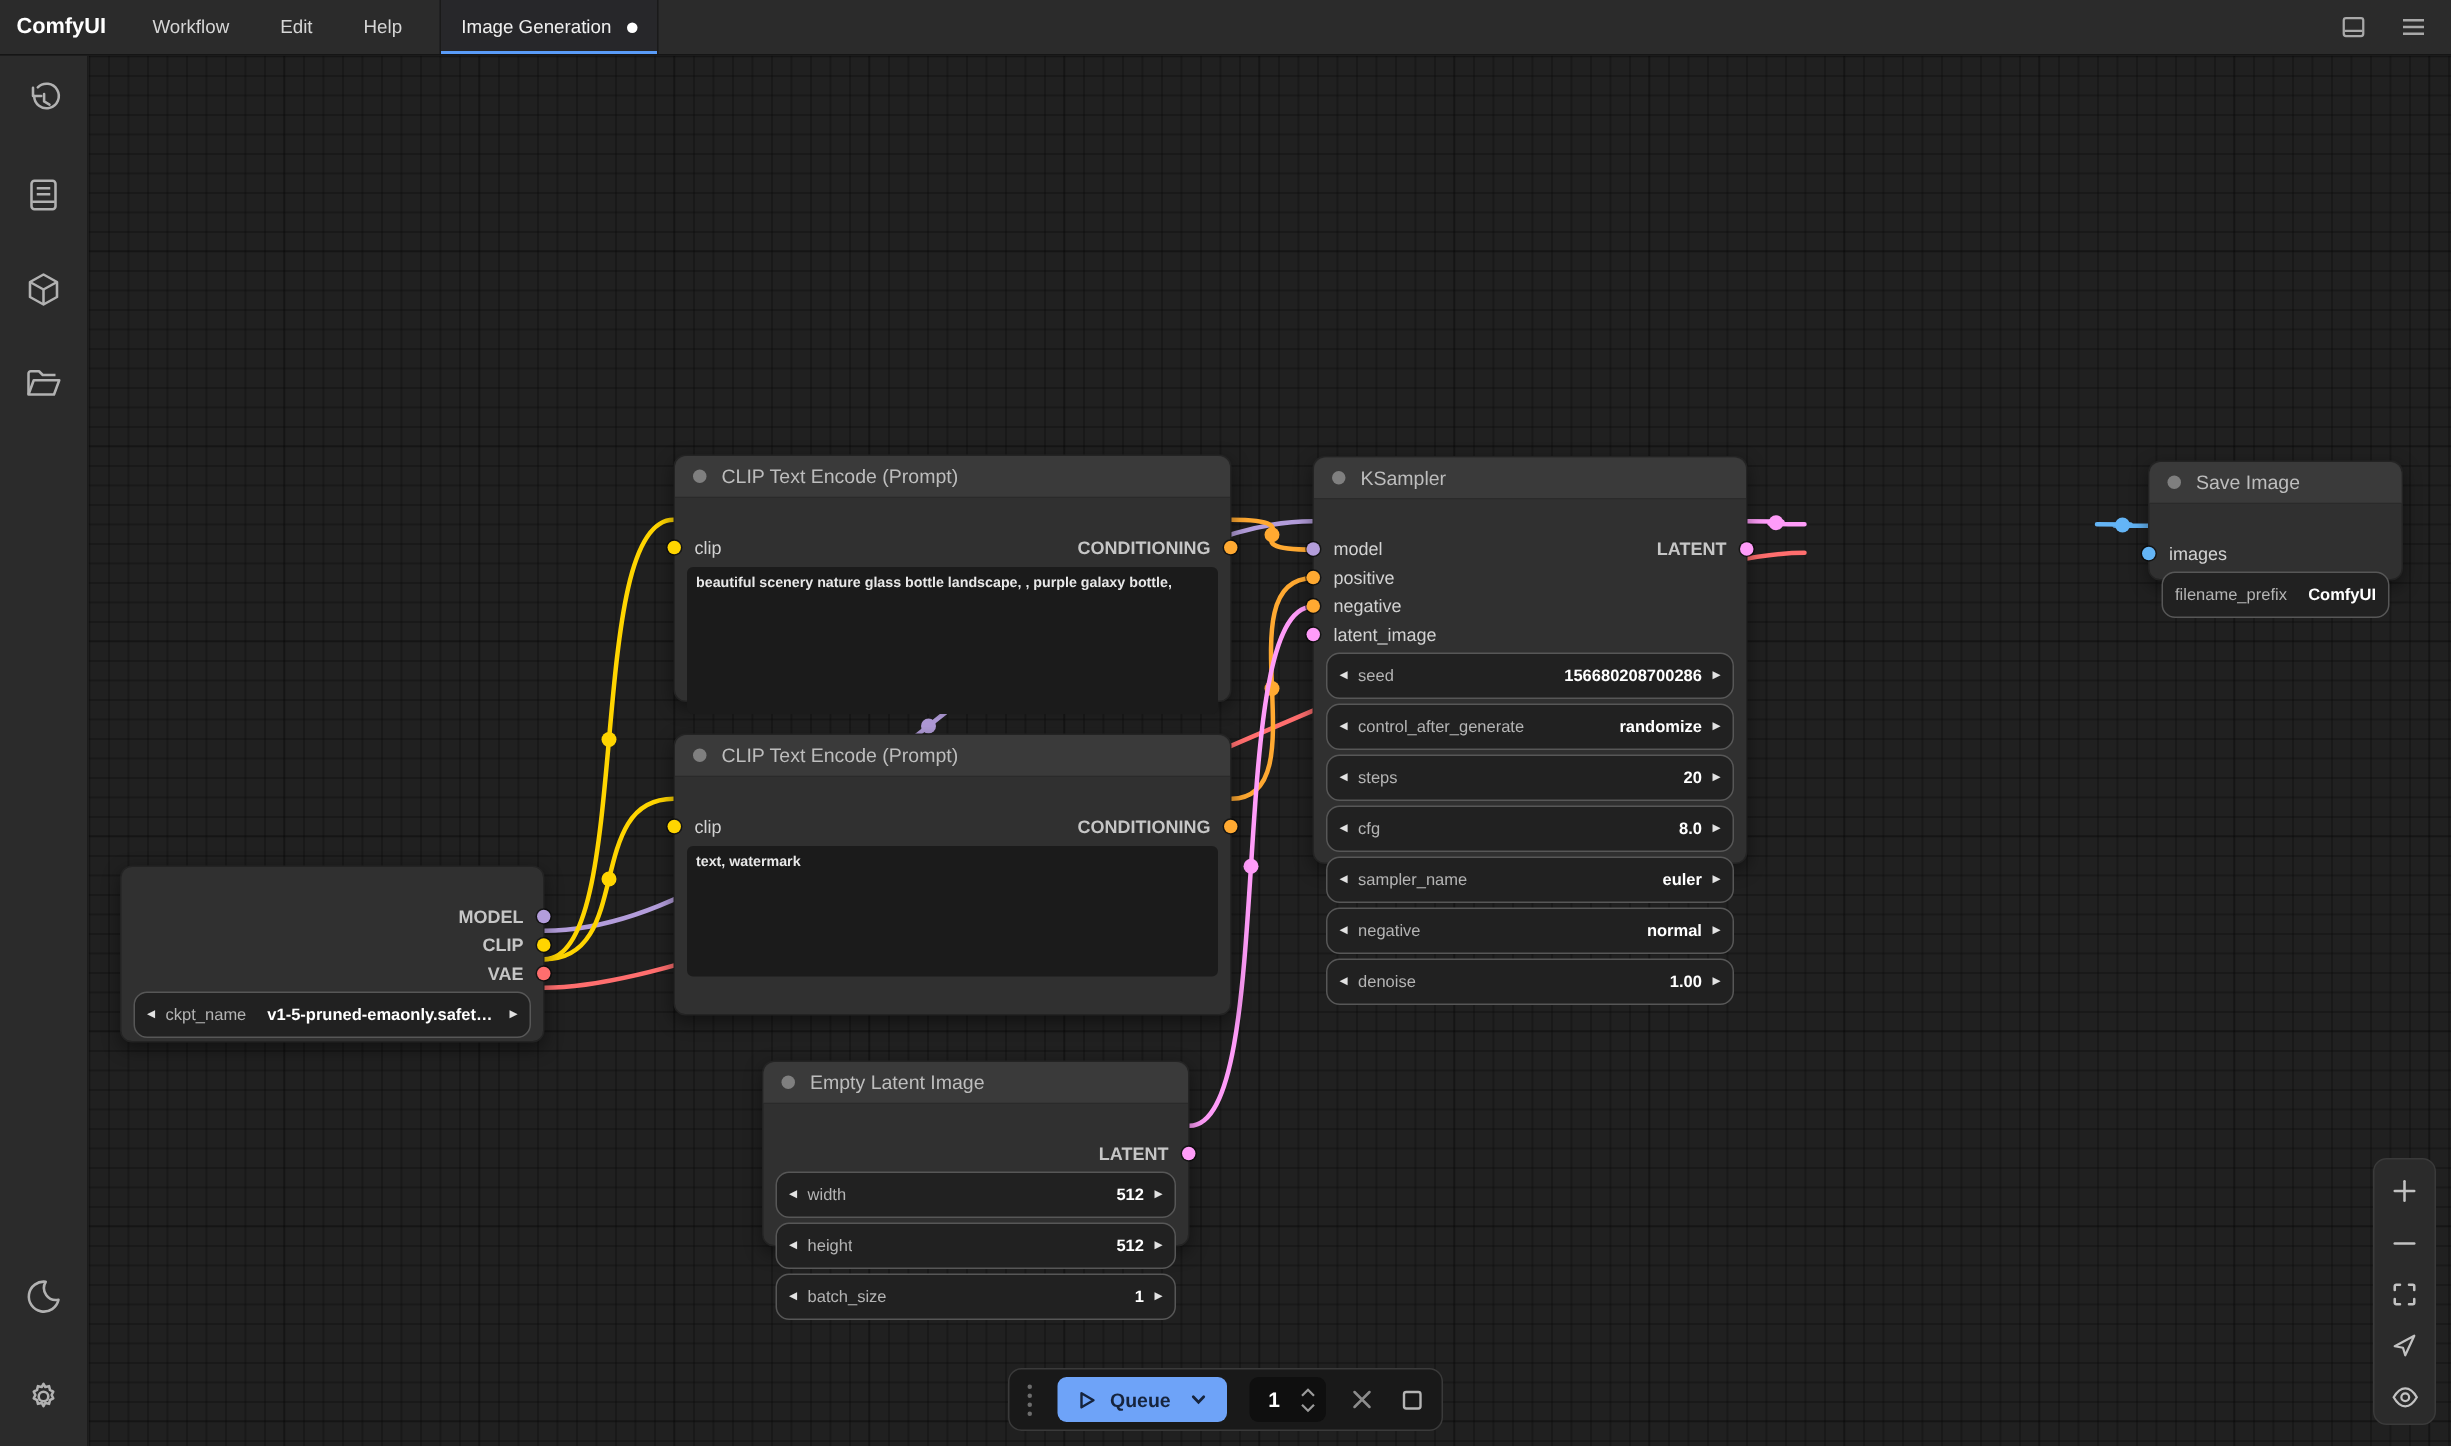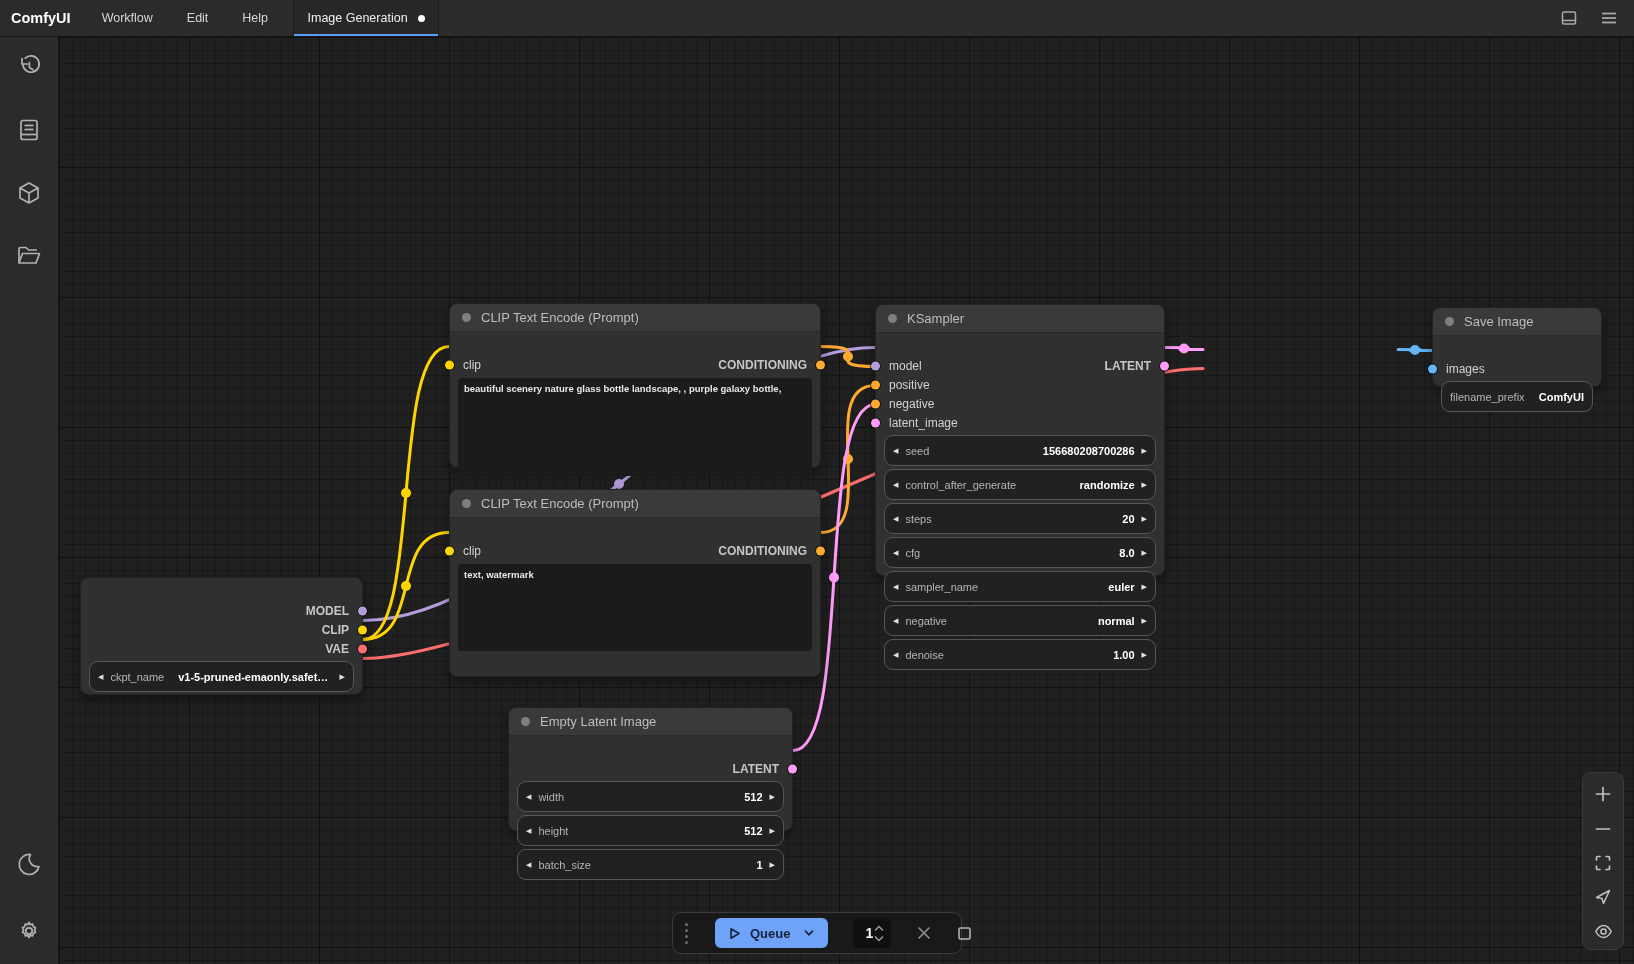--- a/index.html
+++ b/index.html
@@ -58,21 +58,21 @@
     display:flex; align-items:center; padding:0 8px; gap:7px; cursor:pointer; }
   .widget .warrow { color:#e2e2e2; font-size:7px; line-height:1; flex:0 0 auto; }
   .widget .wlabel { color:#b4b4b4; font-size:11px; white-space:nowrap; overflow:hidden; }
   .widget .wspace { flex:1; }
   .widget .wvalue { color:#fff; font-size:11px; font-weight:bold; white-space:nowrap; overflow:hidden; text-overflow:ellipsis; max-width:70%; }
   .node-text { margin:4px 8px; background:#1b1b1b; border-radius:4px; padding:5px 6px; color:#e8e8e8;
     font-family:Liberation Sans, sans-serif; font-size:9.5px; font-weight:bold; line-height:1.35; overflow:hidden; cursor:text; white-space:pre-wrap; }
 
   
   .action-bar { position:absolute; left:672px; top:912px; width:290px; height:42px; background:#191919;
-    border:1px solid #3a3a3a; border-radius:9px; display:flex; align-items:center; padding:0 10px; gap:25px; z-index:60; }
+    border:1px solid #3a3a3a; border-radius:9px; display:flex; align-items:center; padding:0 10px; gap:15px; z-index:60; }
   .drag-handle { display:flex; flex-direction:column; gap:3px; padding:0 2px; cursor:grab; }
   .drag-handle i { width:3px; height:3px; border-radius:50%; background:#6d6d6d; }
   .queue-btn { height:30px; background:#6ea3f8; border:none; border-radius:6px; display:flex; align-items:center;
     gap:9px; padding:0 13px; cursor:pointer; color:#16243d; font-size:13px; font-weight:bold; font-family:inherit; }
   .count-box { height:30px; width:64px; background:#0f0f0f; border-radius:6px; display:flex; align-items:center;
     padding:0 6px 0 12px; cursor:text; }
   .count-box .cnt { color:#fff; font-size:14px; font-weight:bold; flex:1; }
   .steppers { display:flex; flex-direction:column; gap:3px; align-items:center; }
   .bar-icon { width:26px; height:26px; display:flex; align-items:center; justify-content:center; background:none; border:none; cursor:pointer; }
 

